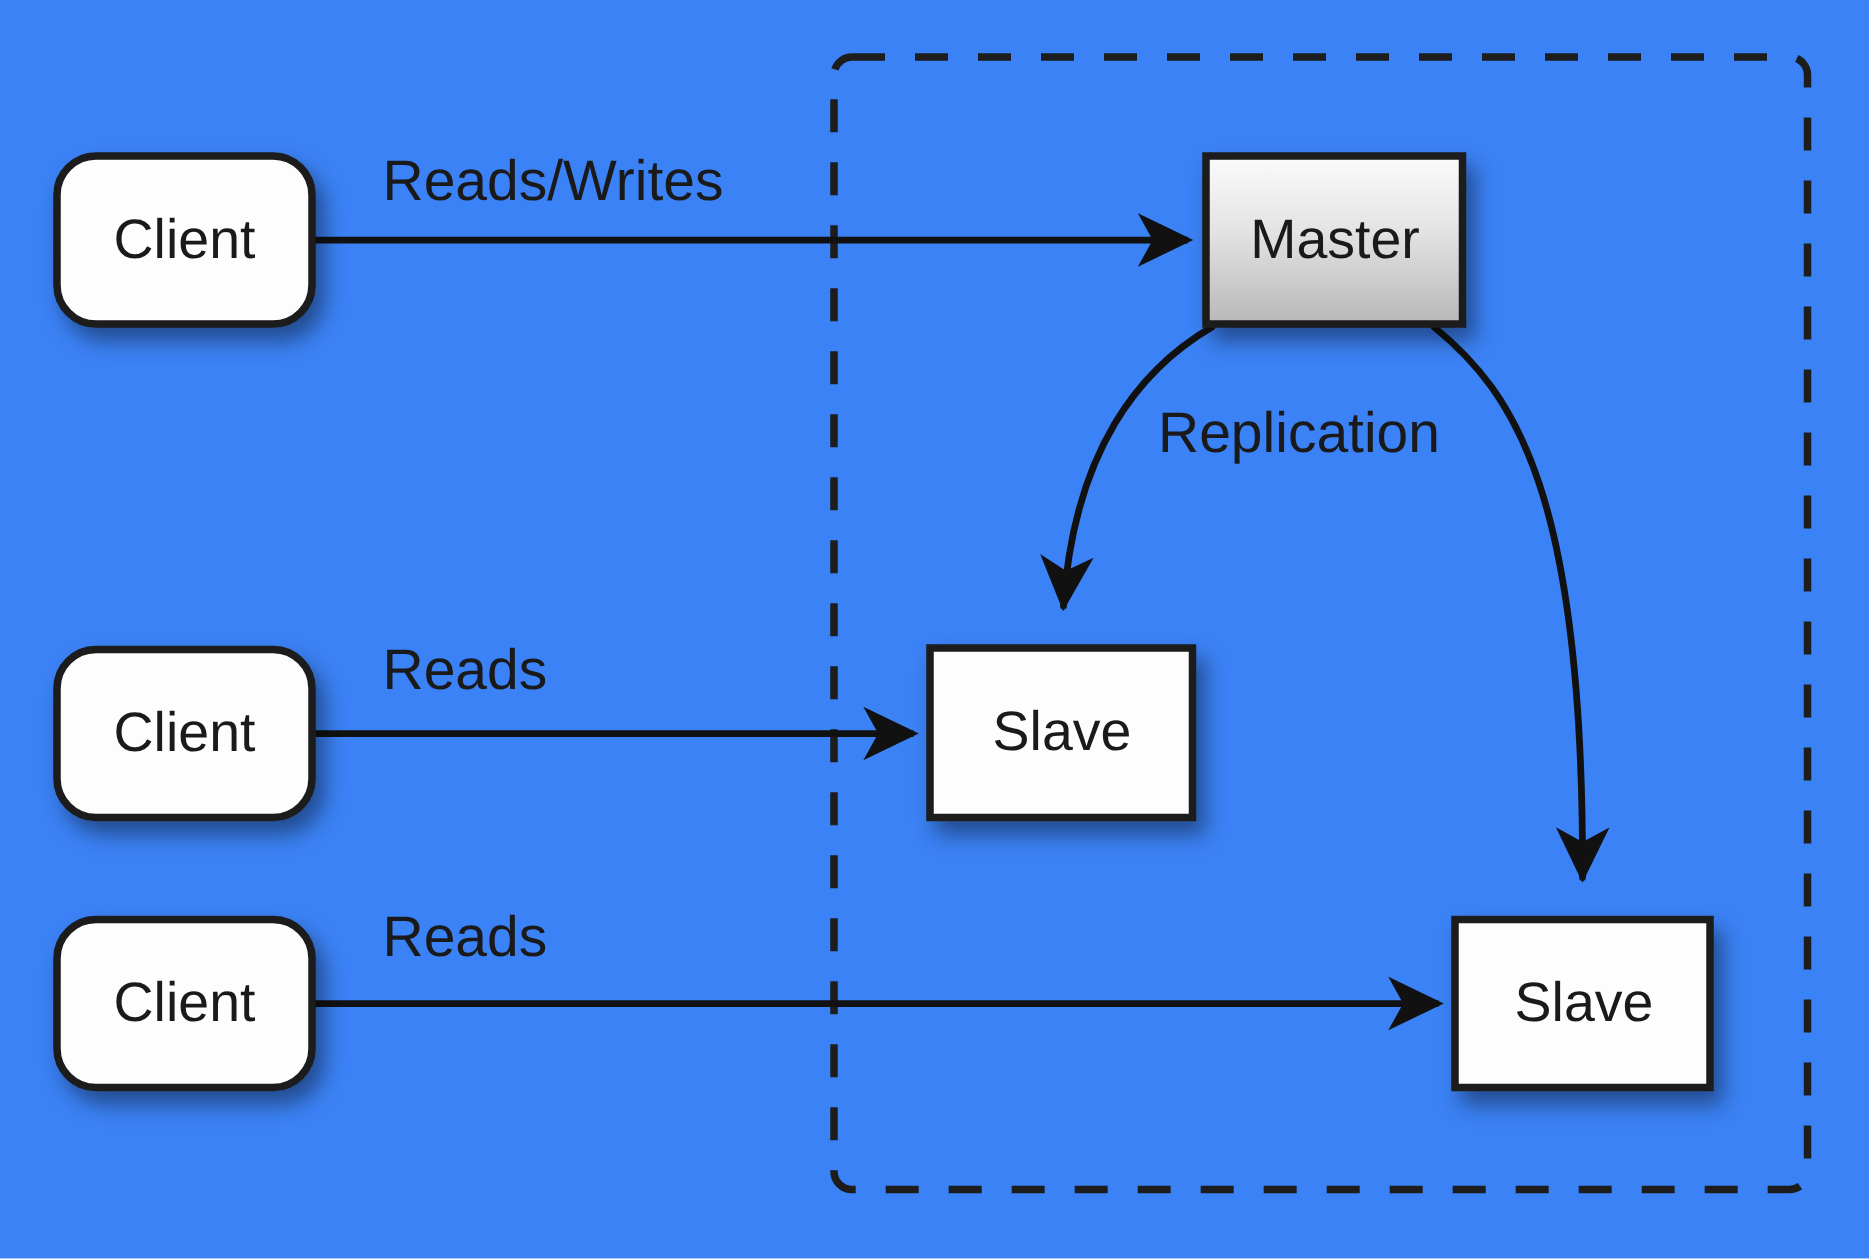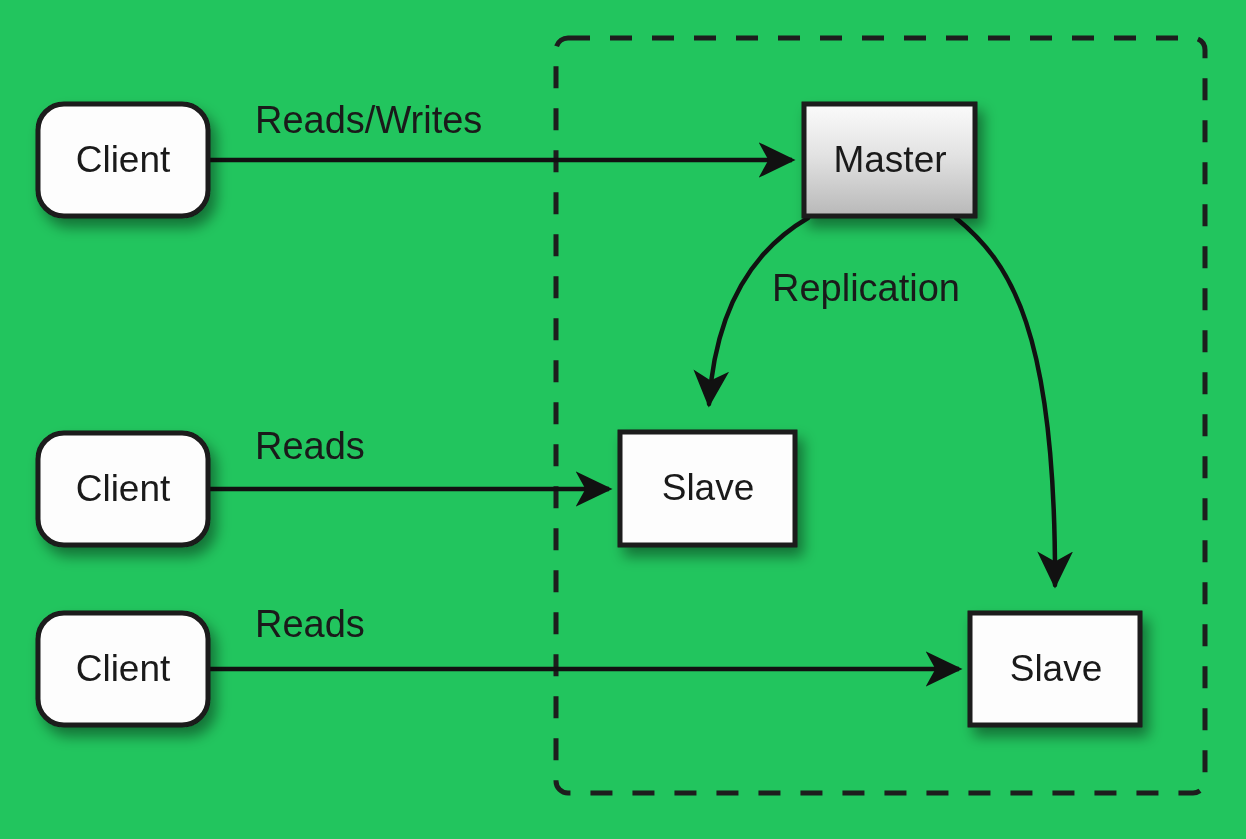--- a/index.html
+++ b/index.html
@@ -8,21 +8,21 @@
     padding: 0;
     background: #ffffff;
   }
   body {
     font-family: "Liberation Sans", sans-serif;
   }
   #diagram-root {
     position: relative;
     width: 1246px;
     height: 839px;
-    background: #22c55e;
+    background: #3b82f6;
     overflow: hidden;
   }
   #diagram-svg {
     position: absolute;
     left: 0;
     top: 0;
     width: 1246px;
     height: 839px;
   }
   .node-label {

